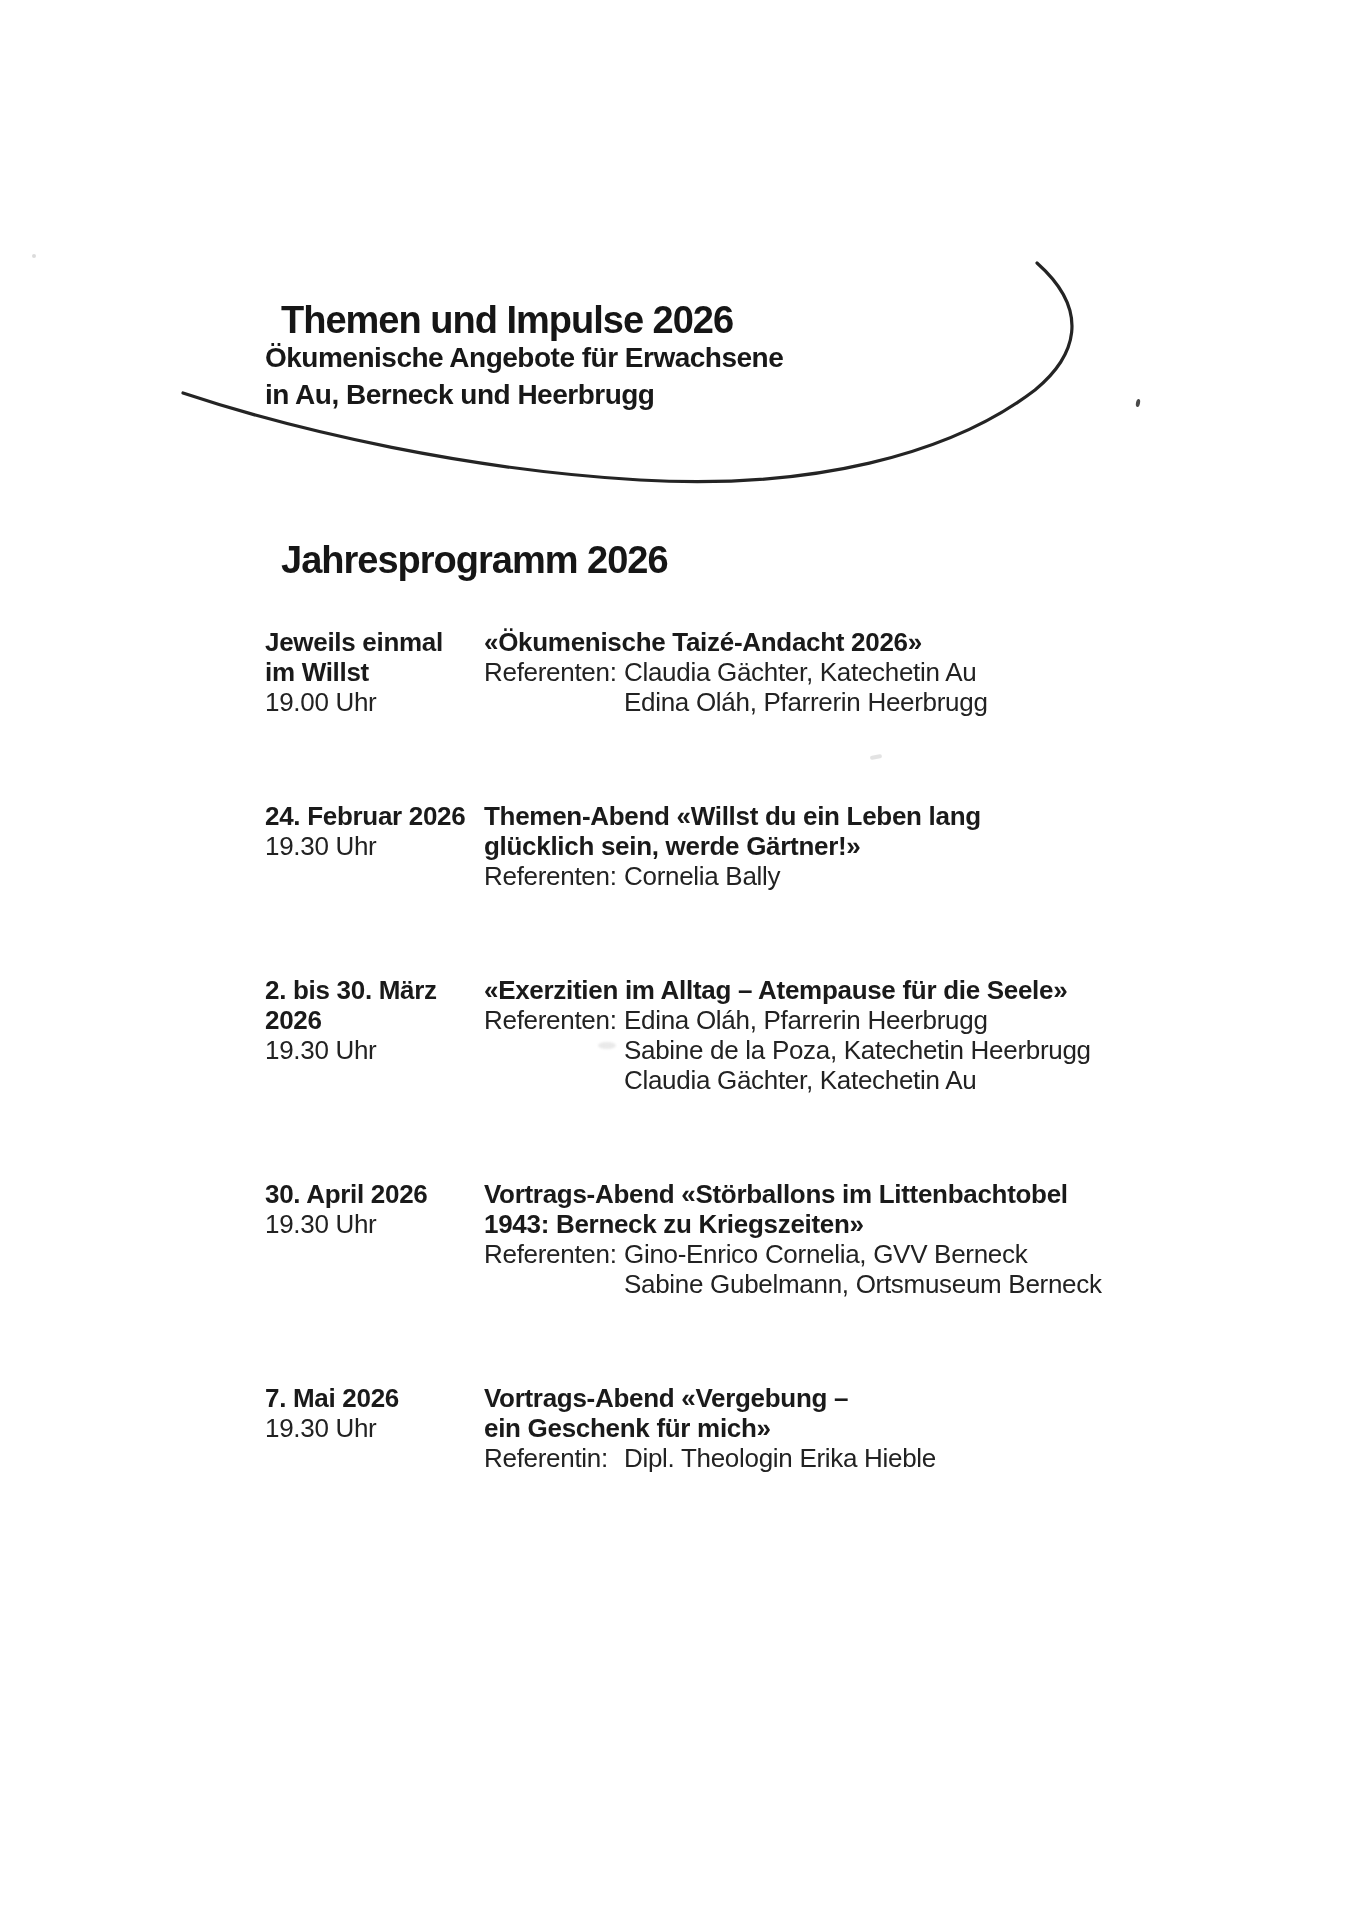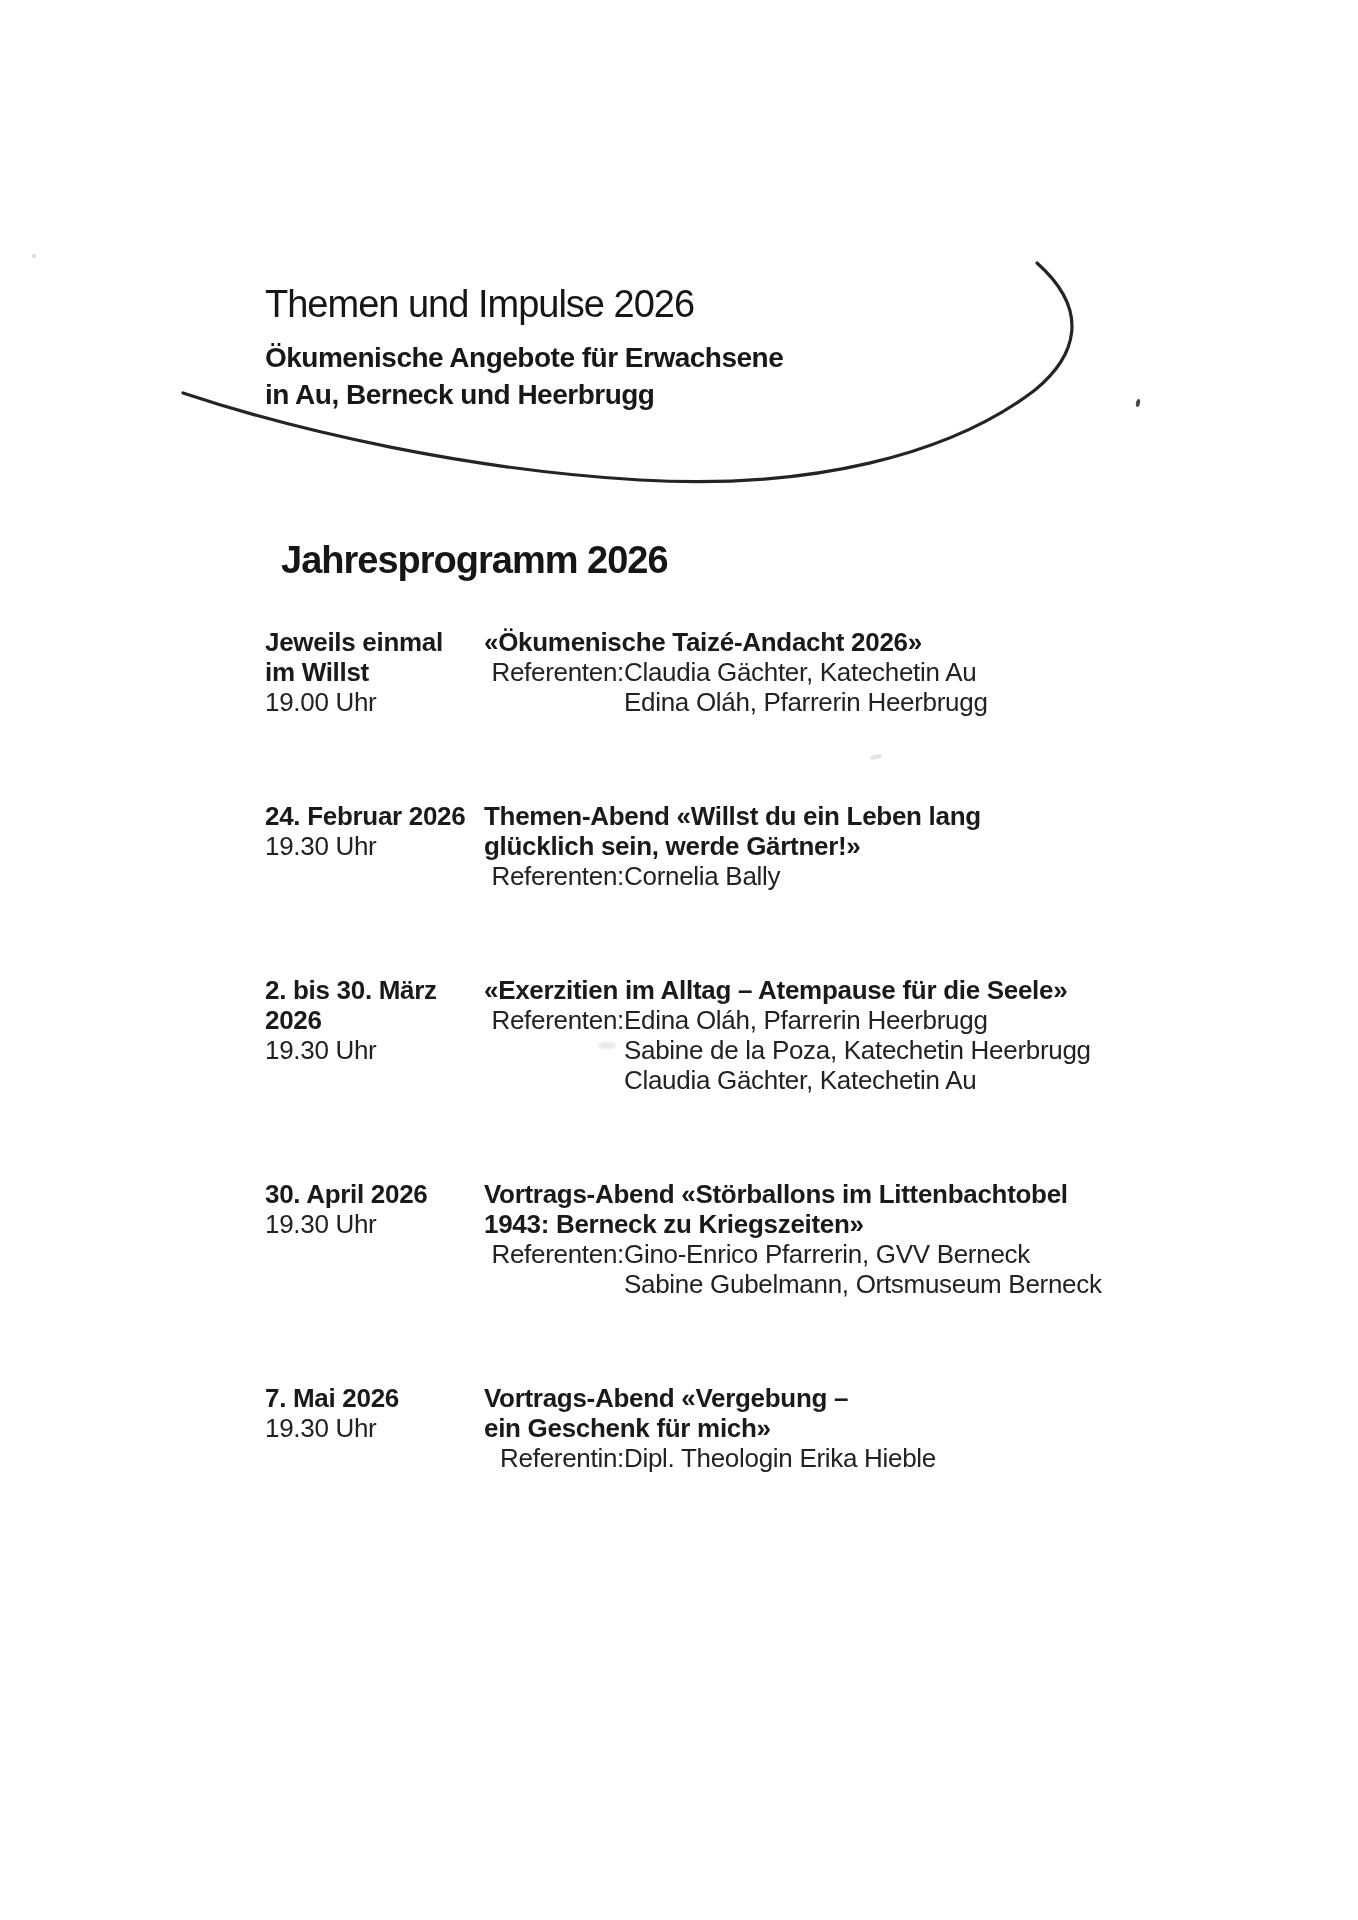--- a/index.html
+++ b/index.html
@@ -23,23 +23,23 @@
   .swoosh {
     position: absolute;
     left: 0;
     top: 0;
     pointer-events: none;
   }
   .page-title {
     position: absolute;
     left: 265px;
     top: 284px;
-    margin: 0;
+    margin: 16px;
     font-size: 38px;
-    font-weight: normal;
+    font-weight: bold;
     letter-spacing: -1px;
     line-height: 1.1;
     color: #161616;
     white-space: nowrap;
   }
   .page-subtitle {
     position: absolute;
     left: 265px;
     top: 339px;
     font-size: 28px;
@@ -96,21 +96,20 @@
     white-space: nowrap;
   }
   .ref-row {
     display: flex;
   }
   .ref-label {
     flex: 0 0 140px;
     width: 140px;
     color: #222222;
     white-space: nowrap;
-    text-align: right;
   }
   .ref-names {
     flex: 1 1 auto;
   }
   .ref-name {
     color: #222222;
     white-space: nowrap;
   }
   
   .speck {
@@ -237,21 +236,21 @@
         <div class="date-col">
           <div class="date-line">30. April 2026</div>
           <div class="time-line">19.30 Uhr</div>
         </div>
         <div class="right-col">
           <div class="title-line">Vortrags-Abend «Störballons im Littenbachtobel</div>
           <div class="title-line">1943: Berneck zu Kriegszeiten»</div>
           <div class="ref-row">
             <span class="ref-label">Referenten:</span>
             <div class="ref-names">
-              <div class="ref-name">Gino-Enrico Pfarrerin, GVV Berneck</div>
+              <div class="ref-name">Gino-Enrico Cornelia, GVV Berneck</div>
               <div class="ref-name">Sabine Gubelmann, Ortsmuseum Berneck</div>
             </div>
           </div>
         </div>
       </div>
       <div class="entry">
         <div class="date-col">
           <div class="date-line">7. Mai 2026</div>
           <div class="time-line">19.30 Uhr</div>
         </div>

